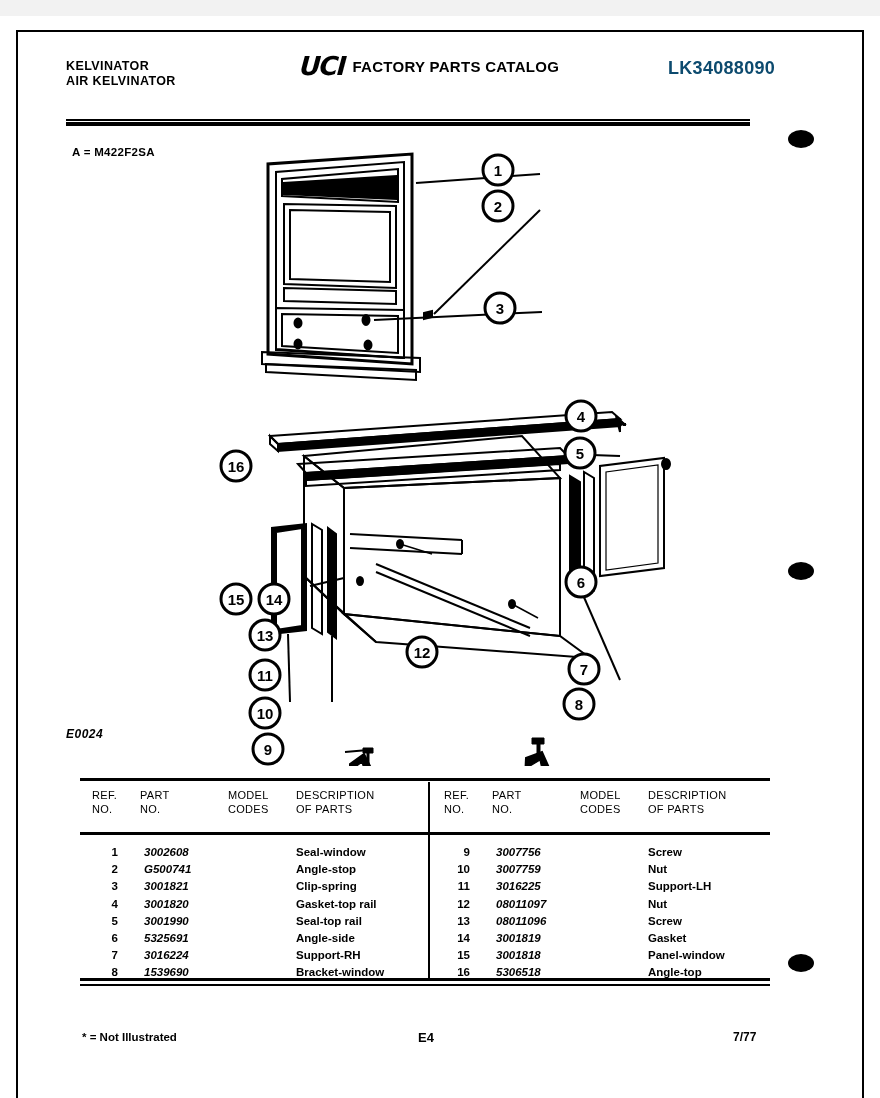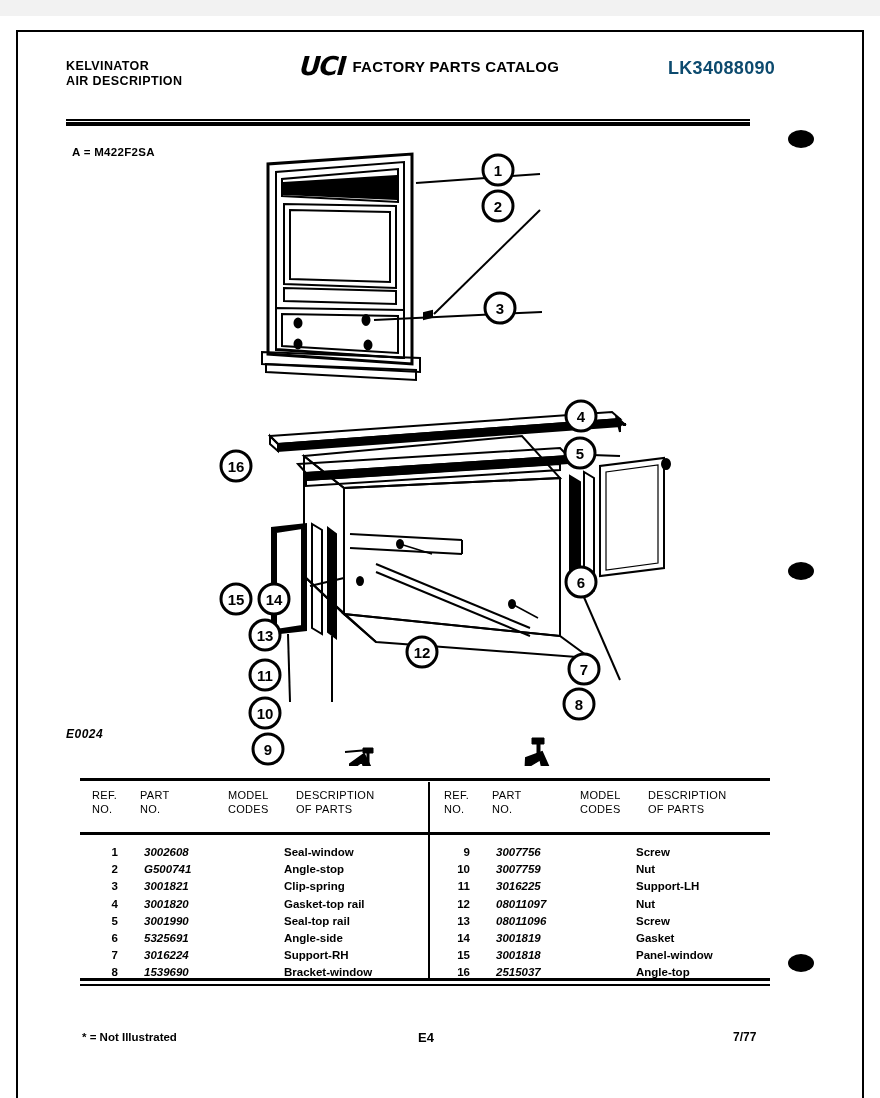--- a/index.html
+++ b/index.html
@@ -184,21 +184,21 @@
     position: relative;
     height: 17.2px;
     font-size: 11.5px;
     font-weight: bold;
     color: #000;
   }
   .cell { position: absolute; top: 0; white-space: nowrap; }
   .c-ref   { left: 0px; width: 38px; text-align: right; }
   .c-part  { left: 64px; font-style: italic; }
   .c-model { left: 148px; }
-  .c-desc  { left: 204px; }
+  .c-desc  { left: 216px; }
 
   
   .footer-note {
     position: absolute; left: 82px; top: 1015px;
     font-weight: bold; font-size: 11.5px; color: #000;
   }
   .footer-page {
     position: absolute; left: 418px; top: 1014px;
     font-weight: bold; font-size: 13px; color: #000;
   }
@@ -221,21 +221,21 @@
 <div id="page">
 
   <div class="page-border"></div>
 
   <div class="binder-dot d1"></div>
   <div class="binder-dot d2"></div>
   <div class="binder-dot d3"></div>
 
   <div class="brand">
     <div>KELVINATOR</div>
-    <div>AIR DESCRIPTION</div>
+    <div>AIR KELVINATOR</div>
   </div>
 
   <div class="logo-block">
     <span class="uci-logo">UCI</span>
     <span class="catalog-title">FACTORY PARTS CATALOG</span>
   </div>
 
   <div class="doc-number">LK34088090</div>
 
   <div class="header-rule">
@@ -582,21 +582,21 @@
             <div class="cell c-desc">Gasket</div>
           </div>
           <div class="prow">
             <div class="cell c-ref">15</div>
             <div class="cell c-part">3001818</div>
             <div class="cell c-model"></div>
             <div class="cell c-desc">Panel-window</div>
           </div>
           <div class="prow">
             <div class="cell c-ref">16</div>
-            <div class="cell c-part">2515037</div>
+            <div class="cell c-part">5306518</div>
             <div class="cell c-model"></div>
             <div class="cell c-desc">Angle-top</div>
           </div>
         </div>
     </div>
   </div>
 
   <div class="footer-note">* = Not Illustrated</div>
   <div class="footer-page">E4</div>
   <div class="footer-date">7/77</div>

